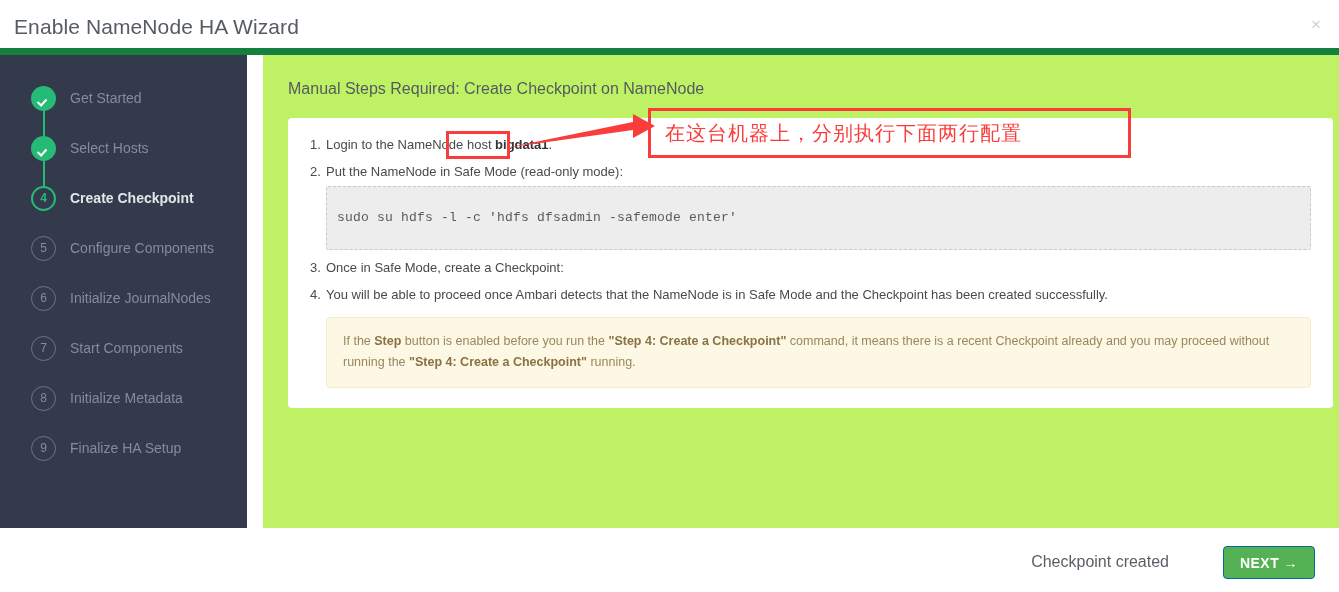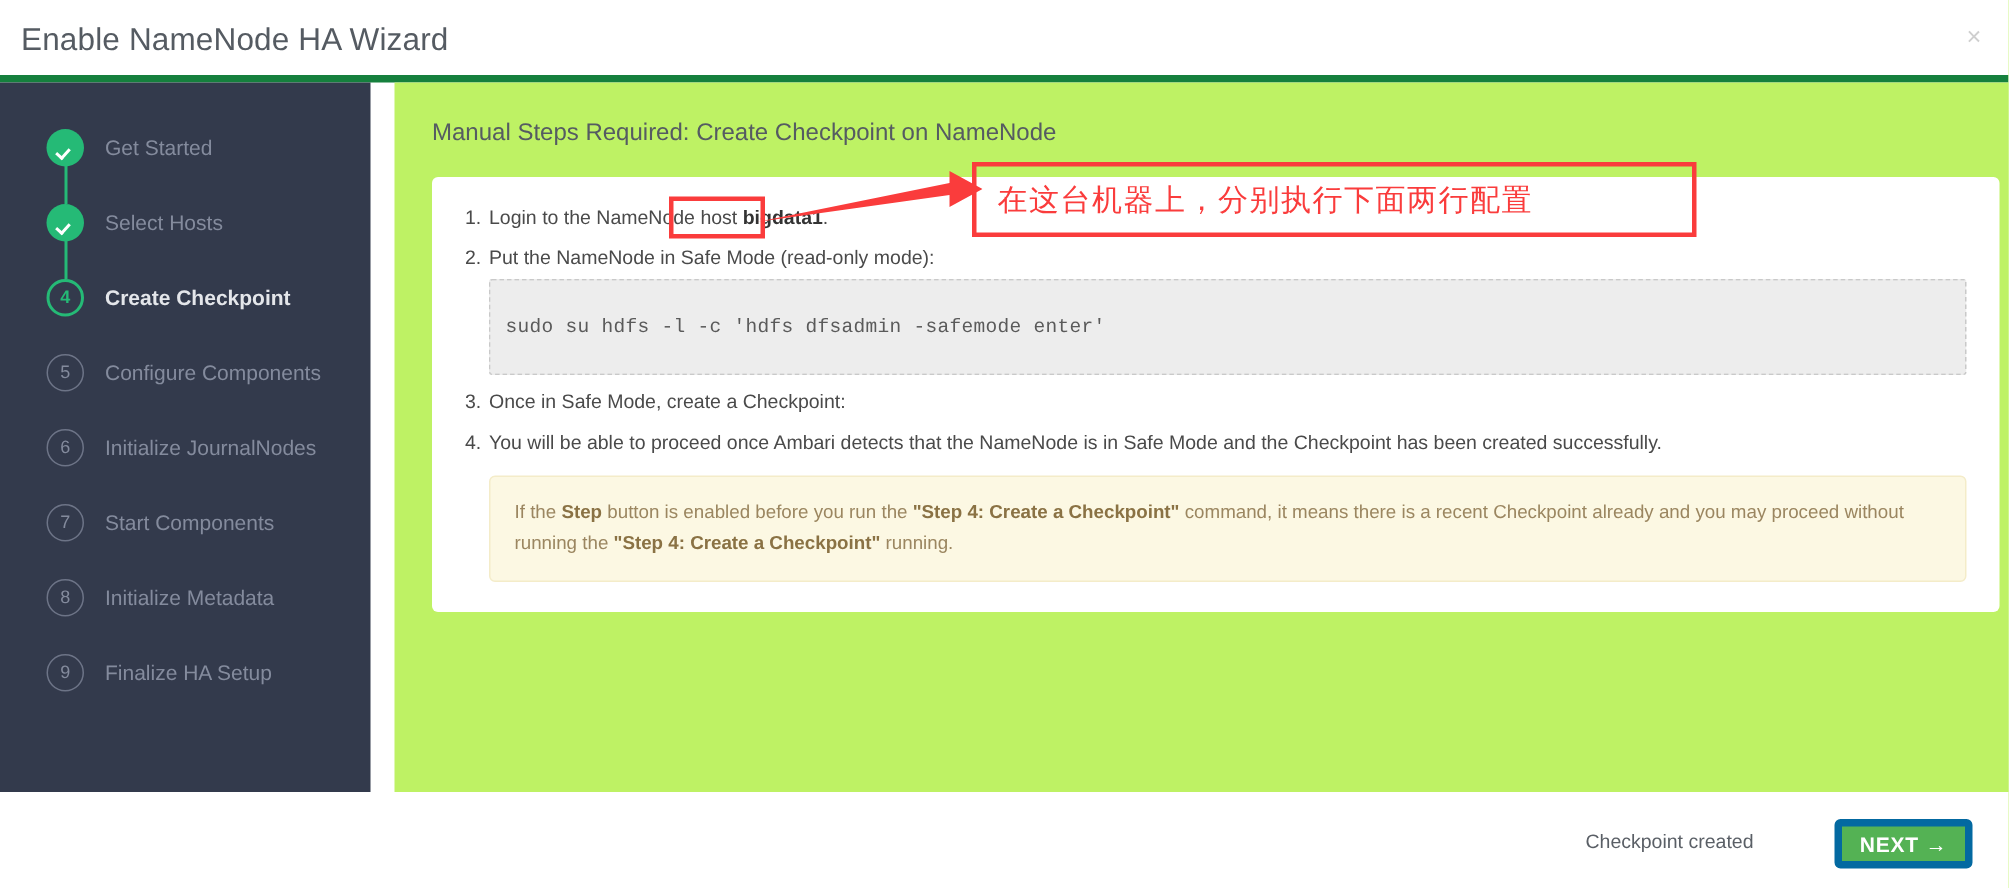--- a/index.html
+++ b/index.html
@@ -15,21 +15,21 @@
     position: relative;
   }
 
   
   .wizard-header {
     position: absolute;
     left: 0; top: 0;
     width: 1339px;
     height: 55px;
     background: #ffffff;
-    border-bottom: 5px solid #15803d;
+    border-bottom: 7px solid #15803d;
     box-sizing: border-box;
   }
   .wizard-title {
     position: absolute;
     left: 14px;
     top: 15px;
     font-size: 21px;
     color: #555b62;
     font-weight: normal;
     letter-spacing: 0.1px;
@@ -232,32 +232,32 @@
     left: 0;
     top: 528px;
     width: 1339px;
     height: 64px;
     background: #ffffff;
   }
   .footer-status {
     position: absolute;
     right: 170px;
     top: 25px;
-    font-size: 13px;
+    font-size: 16px;
     color: #5a5f66;
     white-space: nowrap;
   }
   .next-btn {
     position: absolute;
     right: 24px;
     top: 18px;
     width: 92px;
     height: 33px;
     background: #54b254;
-    border: 5px solid #0369a1;
+    border: 1px solid #0369a1;
     border-radius: 4px;
     color: #ffffff;
     font-size: 14px;
     font-weight: bold;
     letter-spacing: 0.5px;
     display: flex;
     align-items: center;
     justify-content: center;
     cursor: pointer;
     box-sizing: border-box;

